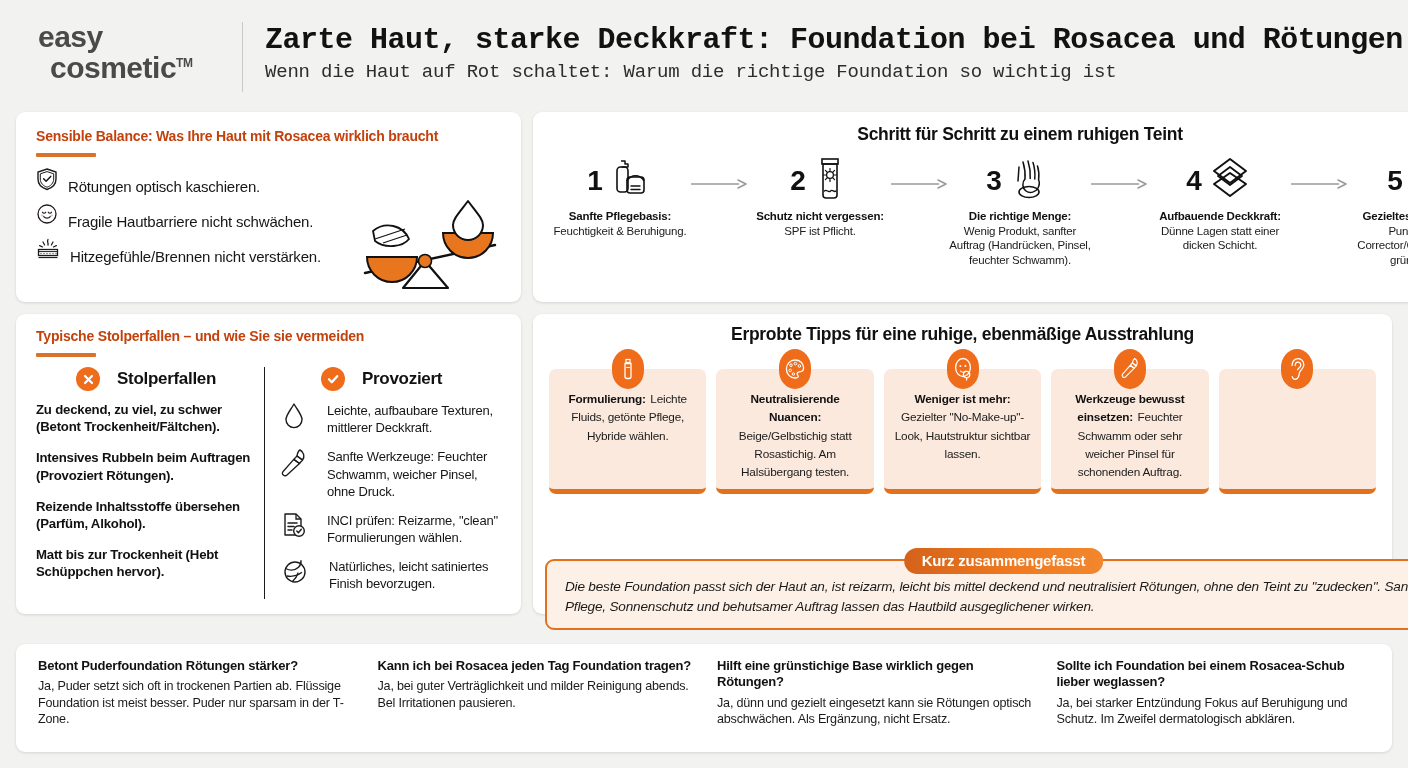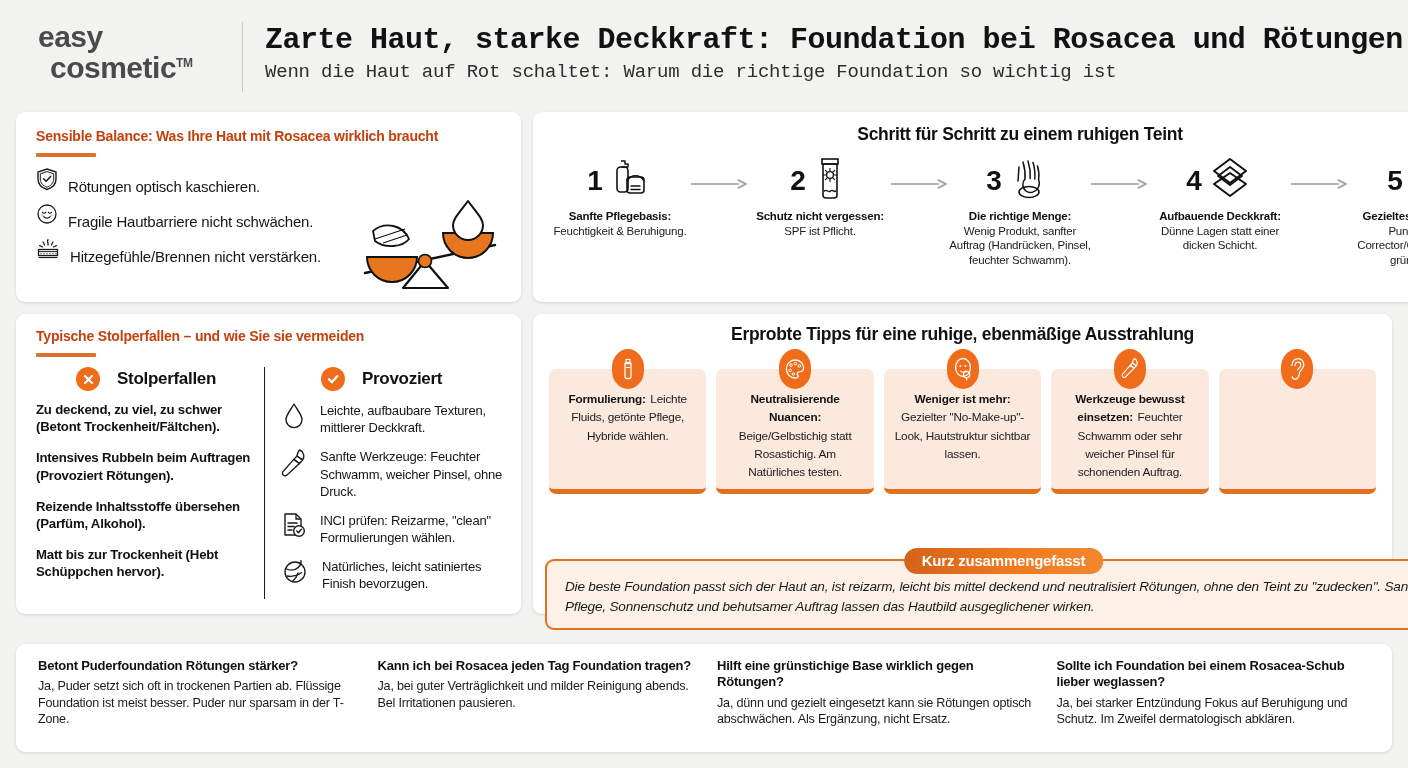--- a/index.html
+++ b/index.html
@@ -55,21 +55,21 @@
   
   .grid-mid { display: flex; gap: 12px; padding: 12px 16px 0 16px; height: 300px; }
   .pitfalls-card { padding: 14px 18px 10px 20px; height: 300px; }
   .two-col { display: flex; margin-top: 2px; height: 232px; }
   .pf-col { width: 228px; flex: 0 0 228px; padding-right: 12px; }
   .vm-col { flex: 1 1 auto; padding-left: 16px; border-left: 1.5px solid #1b1b1b; }
   .col-head { display: flex; align-items: center; gap: 17px; margin-bottom: 10px; margin-left: 40px; }
   .badge-circle { width: 24px; height: 24px; border-radius: 50%; background: #ef6c1a; display: flex; align-items: center; justify-content: center; flex: 0 0 24px; }
   .col-head-txt { font-size: 17px; font-weight: 700; color: #111; letter-spacing: -0.3px; }
   .pf-item { font-size: 13.2px; font-weight: 700; color: #111; line-height: 1.3; margin-bottom: 14px; letter-spacing: -0.2px; }
-  .vm-item { display: flex; gap: 13px; margin-bottom: 11px; align-items: flex-start; }
+  .vm-item { display: flex; gap: 20px; margin-bottom: 11px; align-items: flex-start; }
   .vm-txt { font-size: 13px; color: #161616; line-height: 1.32; letter-spacing: -0.2px; padding-top: 1px; }
 
   
   .tips-card { padding: 10px 12px 8px 12px; height: 300px; display: flex; flex-direction: column; }
   .tips-title { text-align: center; font-size: 17.5px; font-weight: 700; letter-spacing: -0.3px; color: #111; }
   .tips-row { display: flex; gap: 10px; margin-top: 24px; padding: 0 4px; }
   .tip {
     flex: 1 1 0; background: #fbe9dd; border-radius: 7px;
     border-bottom: 5px solid #e3701c; position: relative;
     padding: 20px 8px 8px 8px; min-height: 118px; text-align: center;
@@ -427,21 +427,21 @@
           <span class="tip-icon">
             <svg width="20" height="22" viewBox="0 0 20 22">
                 <path d="M10 2 C15 2 18.6 5.4 18.6 9.8 C18.6 12.8 16.4 13.8 14.4 13.8 C13 13.8 12.2 14.6 12.2 15.8 C12.2 17.4 13.6 17.6 13.2 18.8 C12.8 19.8 11.4 20 10 20 C5.2 20 1.4 16 1.4 11 C1.4 6 5.2 2 10 2 Z" fill="none" stroke="#fff" stroke-width="1.3"></path>
                 <circle cx="6" cy="7.2" r="1.3" fill="none" stroke="#fff" stroke-width="1"></circle>
                 <circle cx="10.4" cy="5.6" r="1.3" fill="none" stroke="#fff" stroke-width="1"></circle>
                 <circle cx="14.4" cy="8" r="1.3" fill="none" stroke="#fff" stroke-width="1"></circle>
                 <circle cx="5.2" cy="12.4" r="1.3" fill="none" stroke="#fff" stroke-width="1"></circle>
                 <circle cx="8.4" cy="16" r="1.2" fill="none" stroke="#fff" stroke-width="1"></circle>
               </svg>
           </span>
-          <div><span class="tip-b">Neutralisierende Nuancen:</span> <span class="tip-n">Beige/Gelbstichig statt Rosastichig. Am Natürliches testen.</span></div>
+          <div><span class="tip-b">Neutralisierende Nuancen:</span> <span class="tip-n">Beige/Gelbstichig statt Rosastichig. Am Halsübergang testen.</span></div>
         </div>
 
         <div class="tip">
           <span class="tip-icon">
             <svg width="20" height="24" viewBox="0 0 20 24">
                 <ellipse cx="10" cy="10.5" rx="7.4" ry="9" fill="none" stroke="#fff" stroke-width="1.3"></ellipse>
                 <circle cx="7.4" cy="9" r="1" fill="#fff"></circle>
                 <circle cx="12.4" cy="9" r="1" fill="#fff"></circle>
                 <path d="M7.4 14 C8.8 15.6 11.2 15.6 12.6 14" fill="none" stroke="#fff" stroke-width="1.1" stroke-linecap="round"></path>
                 <circle cx="13.6" cy="17.6" r="3.2" fill="none" stroke="#fff" stroke-width="1.2"></circle>

